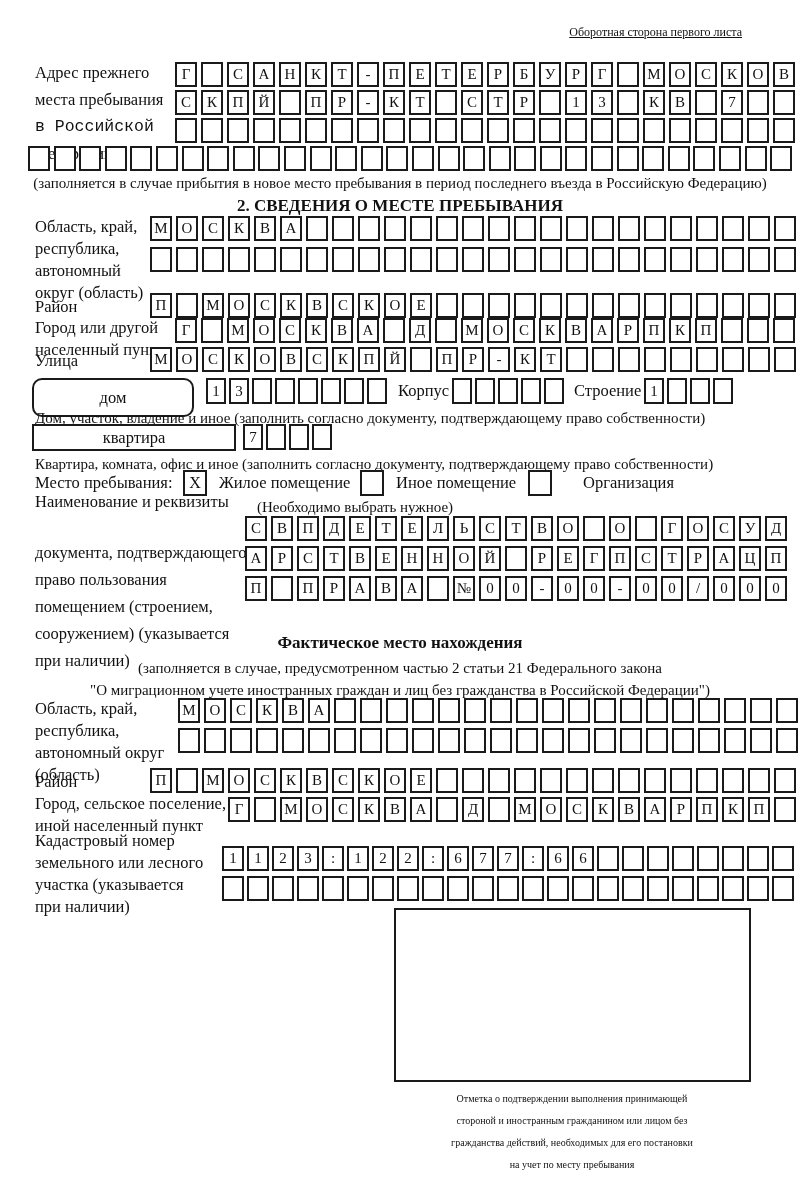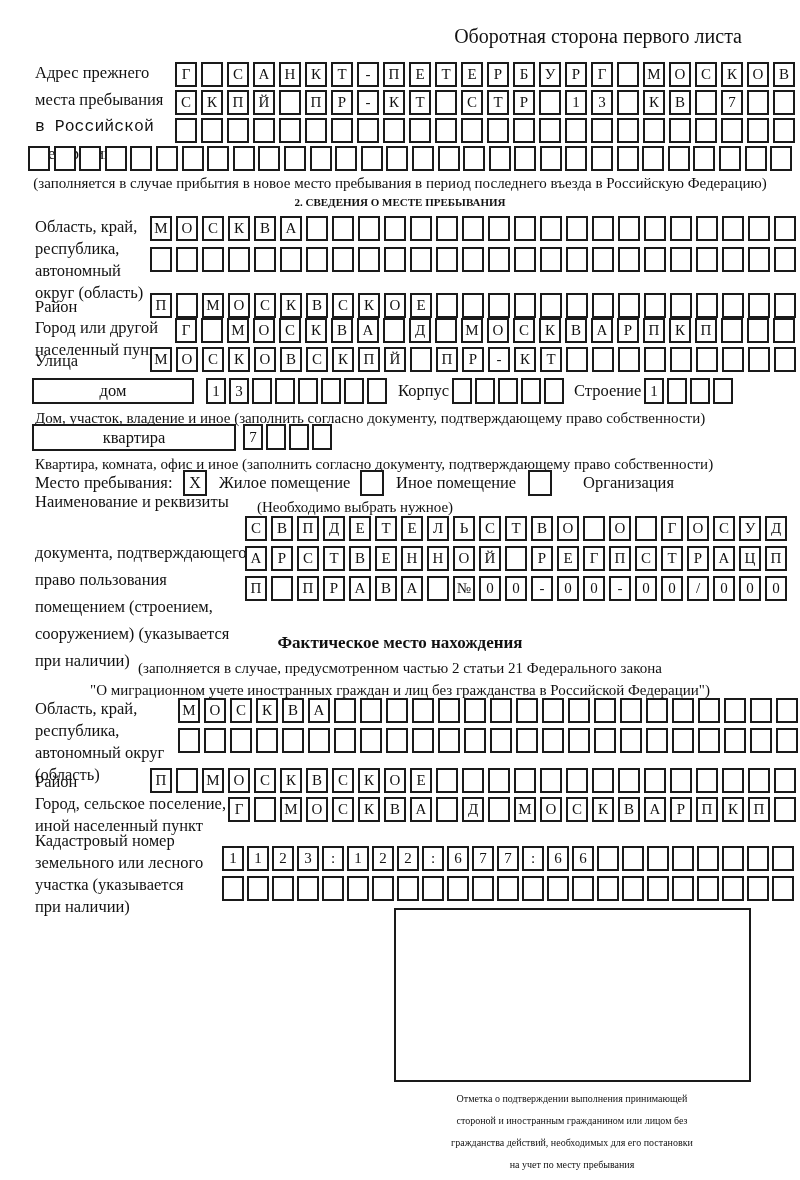--- a/index.html
+++ b/index.html
@@ -23,21 +23,21 @@
   .chk{position:absolute;box-sizing:border-box;width:24px;height:26px;border:2px solid #1a1a1a;
        display:flex;align-items:center;justify-content:center;font-size:16px;background:#fff;}
   .stampbox{position:absolute;box-sizing:border-box;border:2px solid #1a1a1a;background:#fff;}
   .cap{font-size:10px;line-height:22px;}
 </style>
 </head>
 <body>
 
 <div id="form">
 
-  <div class="abs lbl right" style="top:26px;left:0;width:742px;font-size:20px;">Оборотная сторона первого листа</div>
+  <div class="abs lbl right" style="top:26px;left:0;width:742px;font-size:12px;text-decoration:underline;">Оборотная сторона первого листа</div>
 
   <div class="abs lbl" style="top:65px;left:35px;">Адрес прежнего</div>
   <div class="abs lbl" style="top:92px;left:35px;">места пребывания</div>
   <div class="abs lbl" style="top:119px;left:35px;font-family:Liberation Mono, monospace;">в Российской</div>
   <div class="abs lbl" style="top:146px;left:35px;">Федерации</div>
 
   <div class="grid" style="top:62px;left:175px;">
       <span class="cell">Г</span>
       <span class="cell"></span>
       <span class="cell">С</span>
@@ -143,21 +143,21 @@
       <span class="cell"></span>
       <span class="cell"></span>
       <span class="cell"></span>
       <span class="cell"></span>
       <span class="cell"></span>
       <span class="cell"></span>
     </div>
 
   <div class="abs small center" style="top:175px;left:0;width:800px;">(заполняется в случае прибытия в новое место пребывания в период последнего въезда в Российскую Федерацию)</div>
 
-  <div class="abs lbl bold center" style="top:197px;left:0;width:800px;font-size:11px;">2. СВЕДЕНИЯ О МЕСТЕ ПРЕБЫВАНИЯ</div>
+  <div class="abs lbl bold center" style="top:197px;left:0;width:800px;font-size:17px;">2. СВЕДЕНИЯ О МЕСТЕ ПРЕБЫВАНИЯ</div>
 
   <div class="abs lbl" style="top:219px;left:35px;">Область, край,</div>
   <div class="abs lbl" style="top:241px;left:35px;">республика,</div>
   <div class="abs lbl" style="top:263px;left:35px;">автономный</div>
   <div class="abs lbl" style="top:285px;left:35px;">округ (область)</div>
   <div class="grid" style="top:216px;left:150px;">
       <span class="cell">М</span>
       <span class="cell">О</span>
       <span class="cell">С</span>
       <span class="cell">К</span>
@@ -291,21 +291,21 @@
       <span class="cell"></span>
       <span class="cell"></span>
       <span class="cell"></span>
       <span class="cell"></span>
       <span class="cell"></span>
       <span class="cell"></span>
       <span class="cell"></span>
       <span class="cell"></span>
     </div>
 
-  <div class="bigbox" style="top:378px;left:32px;width:162px;height:26px;">дом</div>
+  <div class="bigbox" style="top:378px;left:32px;width:162px;height:39px;border-radius:10px;">дом</div>
   <div class="grid g3 narrow" style="top:378px;left:206px;">
       <span class="cell">1</span>
       <span class="cell">3</span>
       <span class="cell"></span>
       <span class="cell"></span>
       <span class="cell"></span>
       <span class="cell"></span>
       <span class="cell"></span>
       <span class="cell"></span>
     </div>

